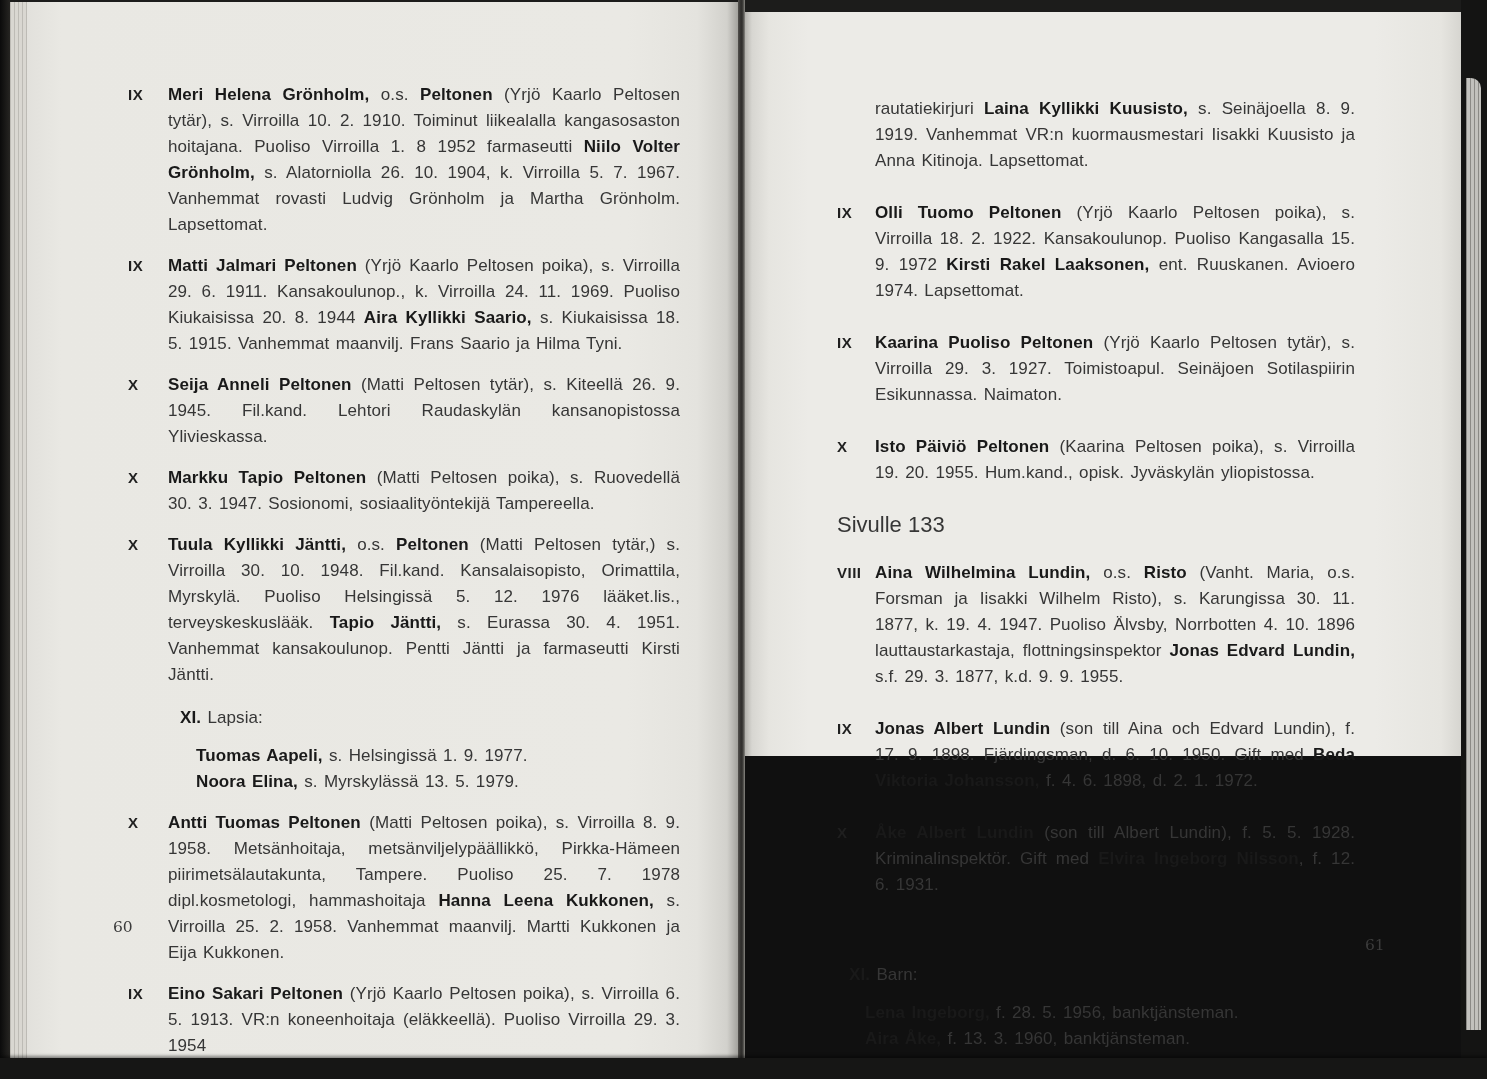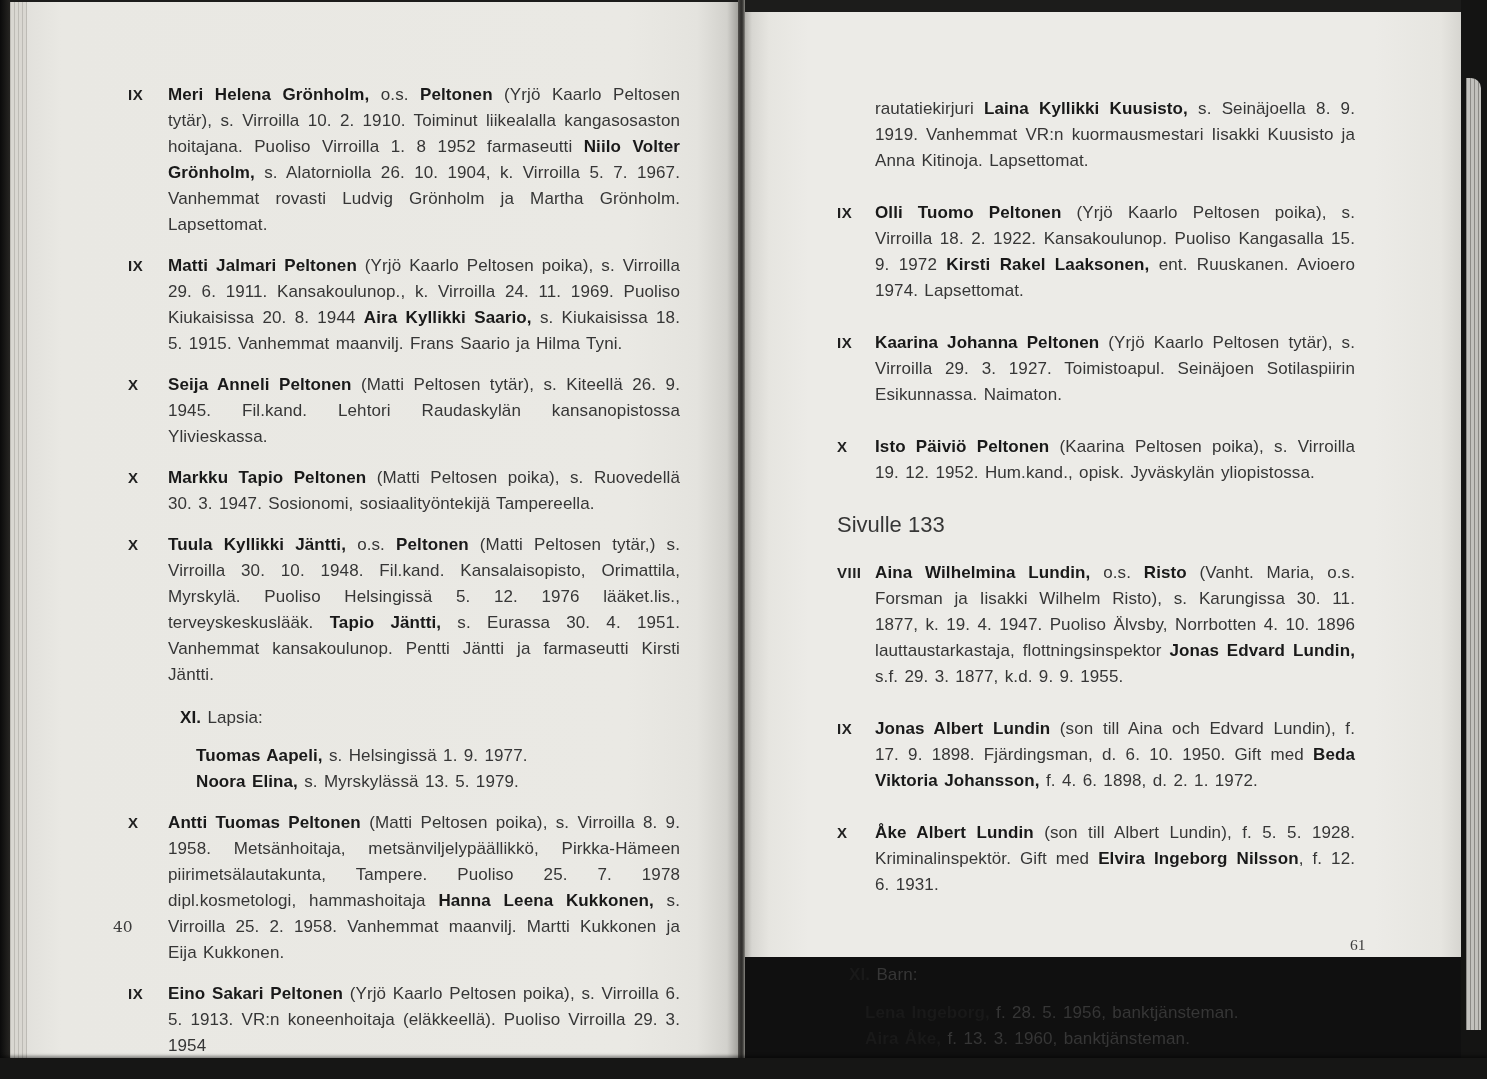--- a/index.html
+++ b/index.html
@@ -12,21 +12,21 @@
   .top-bar{position:absolute;left:0;top:0;width:1487px;height:14px;background:#1c1c1b;}
   .left-dark{position:absolute;left:0;top:0;width:10px;height:1079px;
     background:linear-gradient(90deg,#0b0b0b,#262522);}
   .left-stack{position:absolute;left:10px;top:2px;width:17px;height:1058px;
     background:repeating-linear-gradient(90deg,#bdbbb5 0 1px,#d9d7d1 1px 4px);}
   .page{box-shadow:0 0 0 0 transparent;}
   .page-left{position:absolute;left:27px;top:2px;width:711px;height:1056px;
     background:linear-gradient(90deg,#e2e1dc 0,#e9e8e3 34px,#eae9e4 600px,#e4e3de 670px,#d2d1cc 700px,#a3a29d 711px);}
   .spine{position:absolute;left:738px;top:0;width:7px;height:1058px;
     background:linear-gradient(90deg,#53514d,#2d2c2a 45%,#3f3e3b 70%,#8b8a85);}
-  .page-right{position:absolute;left:745px;top:12px;width:716px;height:945px;
+  .page-right{position:absolute;left:745px;top:12px;width:716px;height:744px;
     background:linear-gradient(90deg,#b2b1ac 0,#d7d6d1 7px,#e6e5e0 24px,#ecebe7 64px,#ecebe7 630px,#e6e5e0 696px,#d6d5d0 716px);}
   .right-dark{position:absolute;left:1461px;top:0;width:26px;height:1079px;background:#141413;}
   .right-stack{position:absolute;left:1466px;top:78px;width:15px;height:952px;
     background:repeating-linear-gradient(90deg,#8b8a86 0 1px,#c2c1bd 1px 4px);
     border-top-right-radius:10px;}
   .bottom-bar{position:absolute;left:0;bottom:0;width:1487px;height:21px;background:#161615;
     box-shadow:0 -2px 3px rgba(0,0,0,.45);}
 
   .content{position:absolute;}
   .content-left{left:101px;top:80px;width:552px;}
@@ -45,21 +45,21 @@
 
   .children{margin-top:-10px;}
   .content-right .children{margin-top:-12px;flex-direction:column;}
   .child-head{margin:12px;}
   .child-item{margin:0;padding-left:28px;text-align:left;}
 
   .note{margin:14px 0 22px 0;font-size:22px;line-height:26px;color:#363636;}
 
   .page-num{position:absolute;font-family:"DejaVu Serif",serif;font-size:15.5px;color:#3c3c3c;}
   .num-left{left:86px;top:916px;}
-  .num-right{left:605px;top:924px;font-family:Liberation Serif, serif;}
+  .num-right{left:620px;top:924px;}
 </style>
 </head>
 <body>
 
 <div class="scene">
   <div class="top-bar"></div>
   <div class="left-dark"></div>
   <div class="left-stack"></div>
 
   <div class="page page-left">
@@ -94,42 +94,42 @@
         </div>
         <div class="entry">
           <span class="gen">X</span>
           <p class="body"><span class="b">Antti Tuomas Peltonen</span><span class="r"> (Matti Peltosen poika), s. Virroilla 8. 9. 1958. Metsänhoitaja, metsänviljelypäällikkö, Pirkka-Hämeen piirimetsälautakunta, Tampere. Puoliso 25. 7. 1978 dipl.kosmetologi, hammashoitaja </span><span class="b">Hanna Leena Kukkonen,</span><span class="r"> s. Virroilla 25. 2. 1958. Vanhemmat maanvilj. Martti Kukkonen ja Eija Kukkonen.</span></p>
         </div>
         <div class="entry">
           <span class="gen">IX</span>
           <p class="body"><span class="b">Eino Sakari Peltonen</span><span class="r"> (Yrjö Kaarlo Peltosen poika), s. Virroilla 6. 5. 1913. VR:n koneenhoitaja (eläkkeellä). Puoliso Virroilla 29. 3. 1954</span></p>
         </div>
       </div>
-    <div class="page-num num-left">40</div>
+    <div class="page-num num-left">60</div>
   </div>
 
   <div class="spine"></div>
 
   <div class="page page-right">
     <div class="content content-right" id="right-blocks">
         <div class="entry">
           <span class="gen"></span>
           <p class="body"><span class="r">rautatiekirjuri </span><span class="b">Laina Kyllikki Kuusisto,</span><span class="r"> s. Seinäjoella 8. 9. 1919. Vanhemmat VR:n kuormausmestari Iisakki Kuusisto ja Anna Kitinoja. Lapsettomat.</span></p>
         </div>
         <div class="entry">
           <span class="gen">IX</span>
           <p class="body"><span class="b">Olli Tuomo Peltonen</span><span class="r"> (Yrjö Kaarlo Peltosen poika), s. Virroilla 18. 2. 1922. Kansakoulunop. Puoliso Kangasalla 15. 9. 1972 </span><span class="b">Kirsti Rakel Laaksonen,</span><span class="r"> ent. Ruuskanen. Avioero 1974. Lapsettomat.</span></p>
         </div>
         <div class="entry">
           <span class="gen">IX</span>
-          <p class="body"><span class="b">Kaarina Johanna Peltonen</span><span class="r"> (Yrjö Kaarlo Peltosen tytär), s. Virroilla 29. 3. 1927. Toimistoapul. Seinäjoen Sotilaspiirin Esikunnassa. Naimaton.</span></p>
+          <p class="body"><span class="b">Kaarina Puoliso Peltonen</span><span class="r"> (Yrjö Kaarlo Peltosen tytär), s. Virroilla 29. 3. 1927. Toimistoapul. Seinäjoen Sotilaspiirin Esikunnassa. Naimaton.</span></p>
         </div>
         <div class="entry">
           <span class="gen">X</span>
-          <p class="body"><span class="b">Isto Päiviö Peltonen</span><span class="r"> (Kaarina Peltosen poika), s. Virroilla 19. 12. 1952. Hum.kand., opisk. Jyväskylän yliopistossa.</span></p>
+          <p class="body"><span class="b">Isto Päiviö Peltonen</span><span class="r"> (Kaarina Peltosen poika), s. Virroilla 19. 20. 1955. Hum.kand., opisk. Jyväskylän yliopistossa.</span></p>
         </div>
         <p class="note">Sivulle 133</p>
         <div class="entry">
           <span class="gen">VIII</span>
           <p class="body"><span class="b">Aina Wilhelmina Lundin,</span><span class="r"> o.s. </span><span class="b">Risto</span><span class="r"> (Vanht. Maria, o.s. Forsman ja Iisakki Wilhelm Risto), s. Karungissa 30. 11. 1877, k. 19. 4. 1947. Puoliso Älvsby, Norrbotten 4. 10. 1896 lauttaustarkastaja, flottningsinspektor </span><span class="b">Jonas Edvard Lundin,</span><span class="r"> s.f. 29. 3. 1877, k.d. 9. 9. 1955.</span></p>
         </div>
         <div class="entry">
           <span class="gen">IX</span>
           <p class="body"><span class="b">Jonas Albert Lundin</span><span class="r"> (son till Aina och Edvard Lundin), f. 17. 9. 1898. Fjärdingsman, d. 6. 10. 1950. Gift med </span><span class="b">Beda Viktoria Johansson,</span><span class="r"> f. 4. 6. 1898, d. 2. 1. 1972.</span></p>
         </div>

